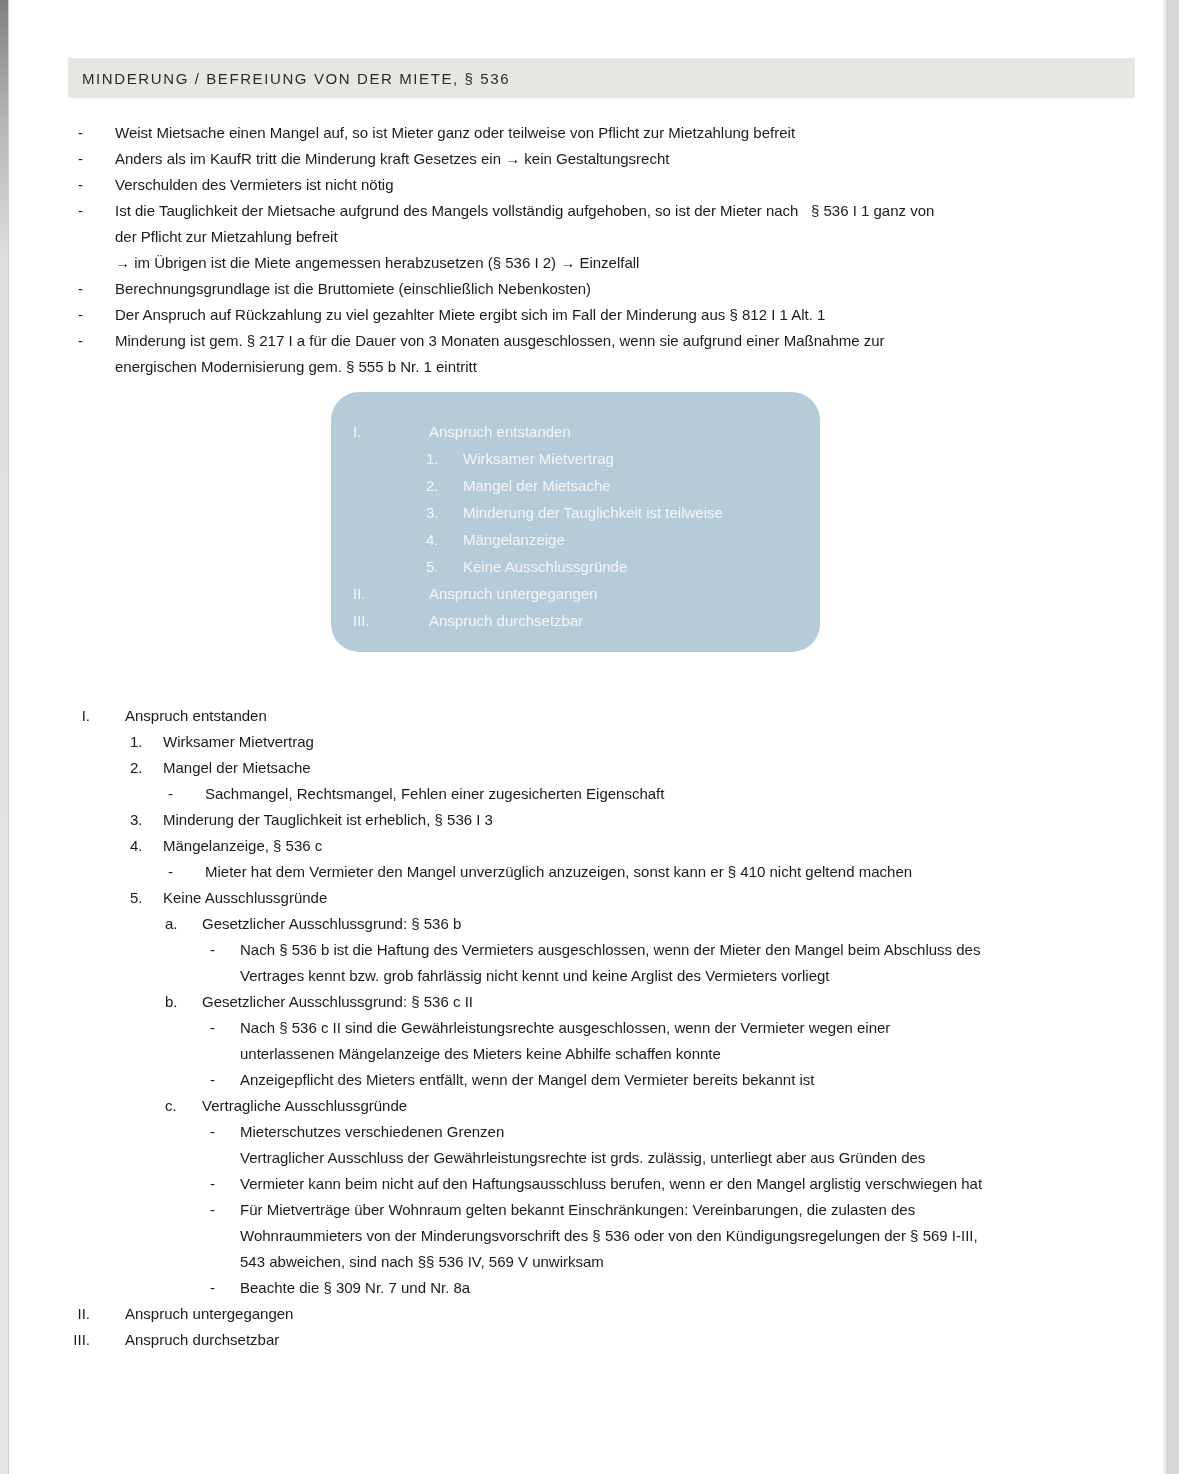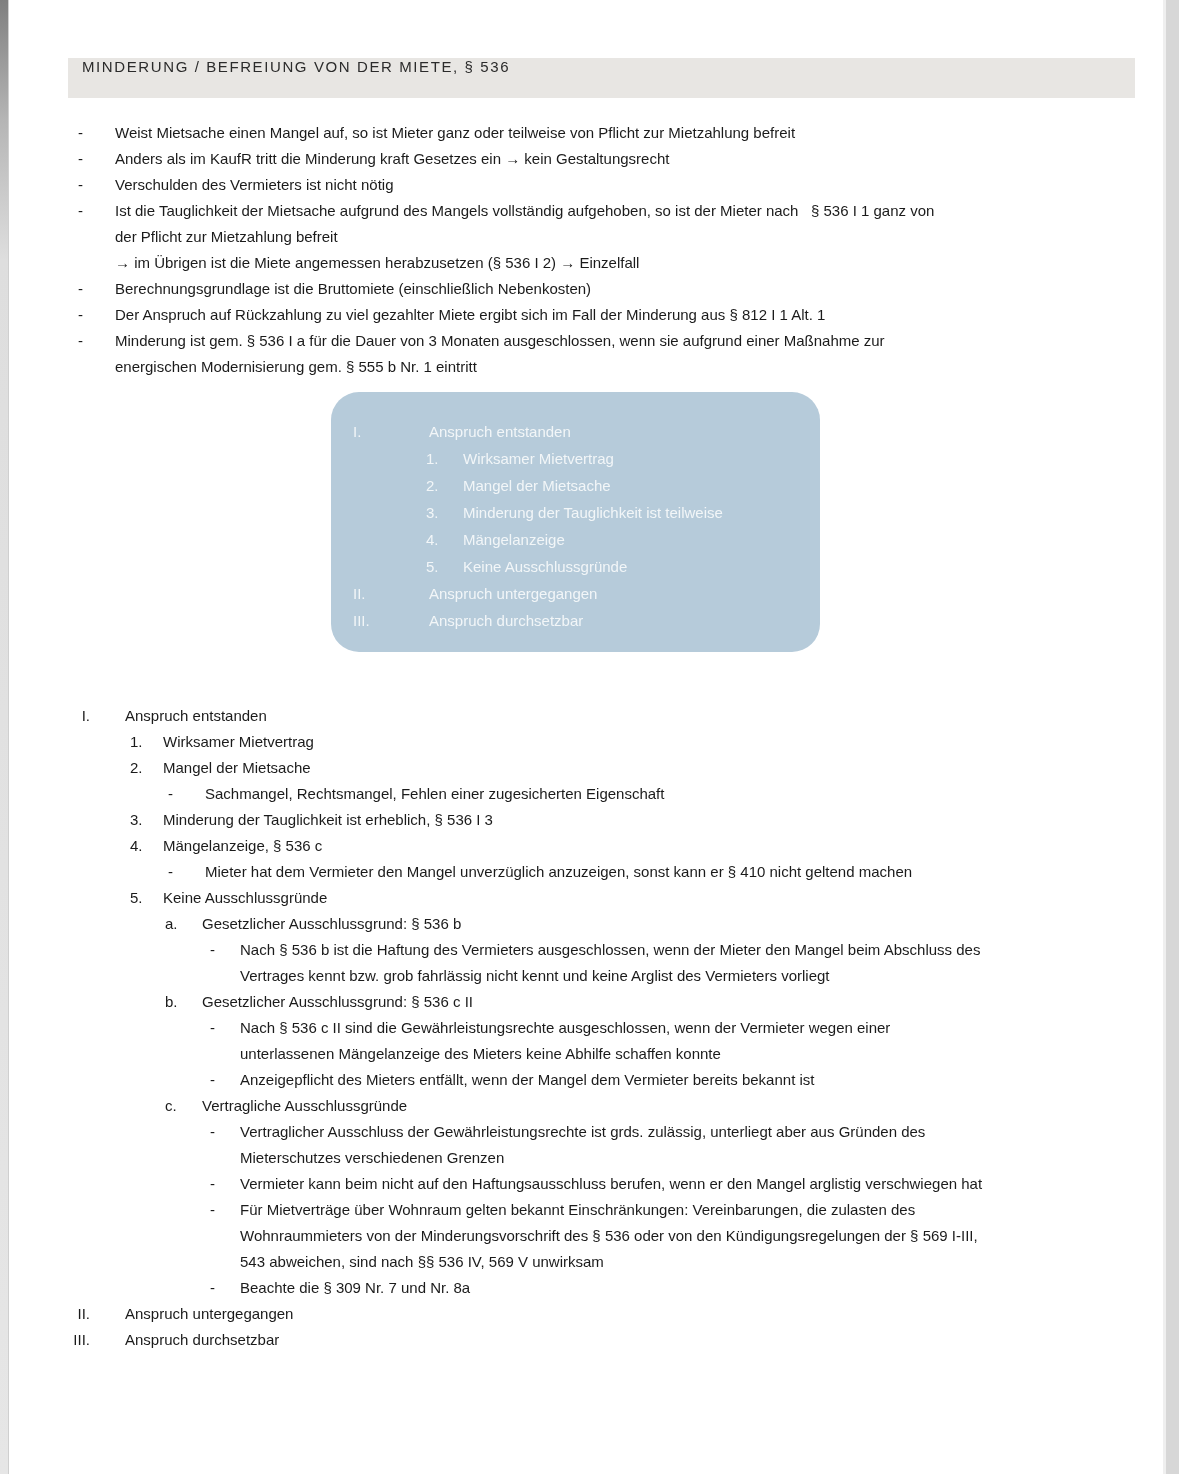--- a/index.html
+++ b/index.html
@@ -12,21 +12,21 @@
     position:absolute;left:0;top:0;bottom:0;width:8px;
     background:linear-gradient(to bottom,#7f7f7f 0px,#b5b5b5 120px,#dedede 260px,#e6e6e6 100%);
     border-right:1px solid #cfcfcf;
   }
   .edge-right{
     position:absolute;right:0;top:0;bottom:0;width:13px;
     background:#d7d7d7;border-left:3px solid #efefef;
   }
   .header-bar{
     position:absolute;left:68px;top:58px;width:1067px;height:40px;
-    background:#e8e6e3;display:flex;
+    background:#e8e6e3;display:flex;align-items:center;
   }
   .header-bar .title{
     padding-left:14px;font-size:15px;letter-spacing:1.6px;color:#2b2b2b;
   }
   
   .intro{position:absolute;left:78px;top:120px;width:1060px;font-size:15px;line-height:26px;}
   .row{display:flex;}
   .i-m{width:37px;flex:0 0 37px;}
   .lines{flex:1;}
   
@@ -96,21 +96,21 @@
   </div>
   <div class="row">
     <span class="i-m">-</span>
     <div class="lines">
         <div>Der Anspruch auf Rückzahlung zu viel gezahlter Miete ergibt sich im Fall der Minderung aus § 812 I 1 Alt. 1</div>
       </div>
   </div>
   <div class="row">
     <span class="i-m">-</span>
     <div class="lines">
-      <div>Minderung ist gem. § 536 I a für die Dauer von 3 Monaten ausgeschlossen, wenn sie aufgrund einer Maßnahme zur</div>
+      <div>Minderung ist gem. § 217 I a für die Dauer von 3 Monaten ausgeschlossen, wenn sie aufgrund einer Maßnahme zur</div>
       <div>energischen Modernisierung gem. § 555 b Nr. 1 eintritt</div>
     </div>
   </div>
 </div>
 
 <div class="obox">
   <div class="row b-roman">
     <span class="b-m">I.</span>
     <div>Anspruch entstanden</div>
   </div>
@@ -227,22 +227,22 @@
   </div>
   <div class="row o-alpha">
     <span class="o-m">c.</span>
     <div class="lines">
         <div>Vertragliche Ausschlussgründe</div>
       </div>
   </div>
   <div class="row o-dash3">
     <span class="o-m">-</span>
     <div class="lines">
+      <div>Mieterschutzes verschiedenen Grenzen</div>
       <div>Vertraglicher Ausschluss der Gewährleistungsrechte ist grds. zulässig, unterliegt aber aus Gründen des</div>
-      <div>Mieterschutzes verschiedenen Grenzen</div>
     </div>
   </div>
   <div class="row o-dash3">
     <span class="o-m">-</span>
     <div class="lines">
       <div>Vermieter kann beim nicht auf den Haftungsausschluss berufen, wenn er den Mangel arglistig verschwiegen hat</div>
     </div>
   </div>
   <div class="row o-dash3">
     <span class="o-m">-</span>

